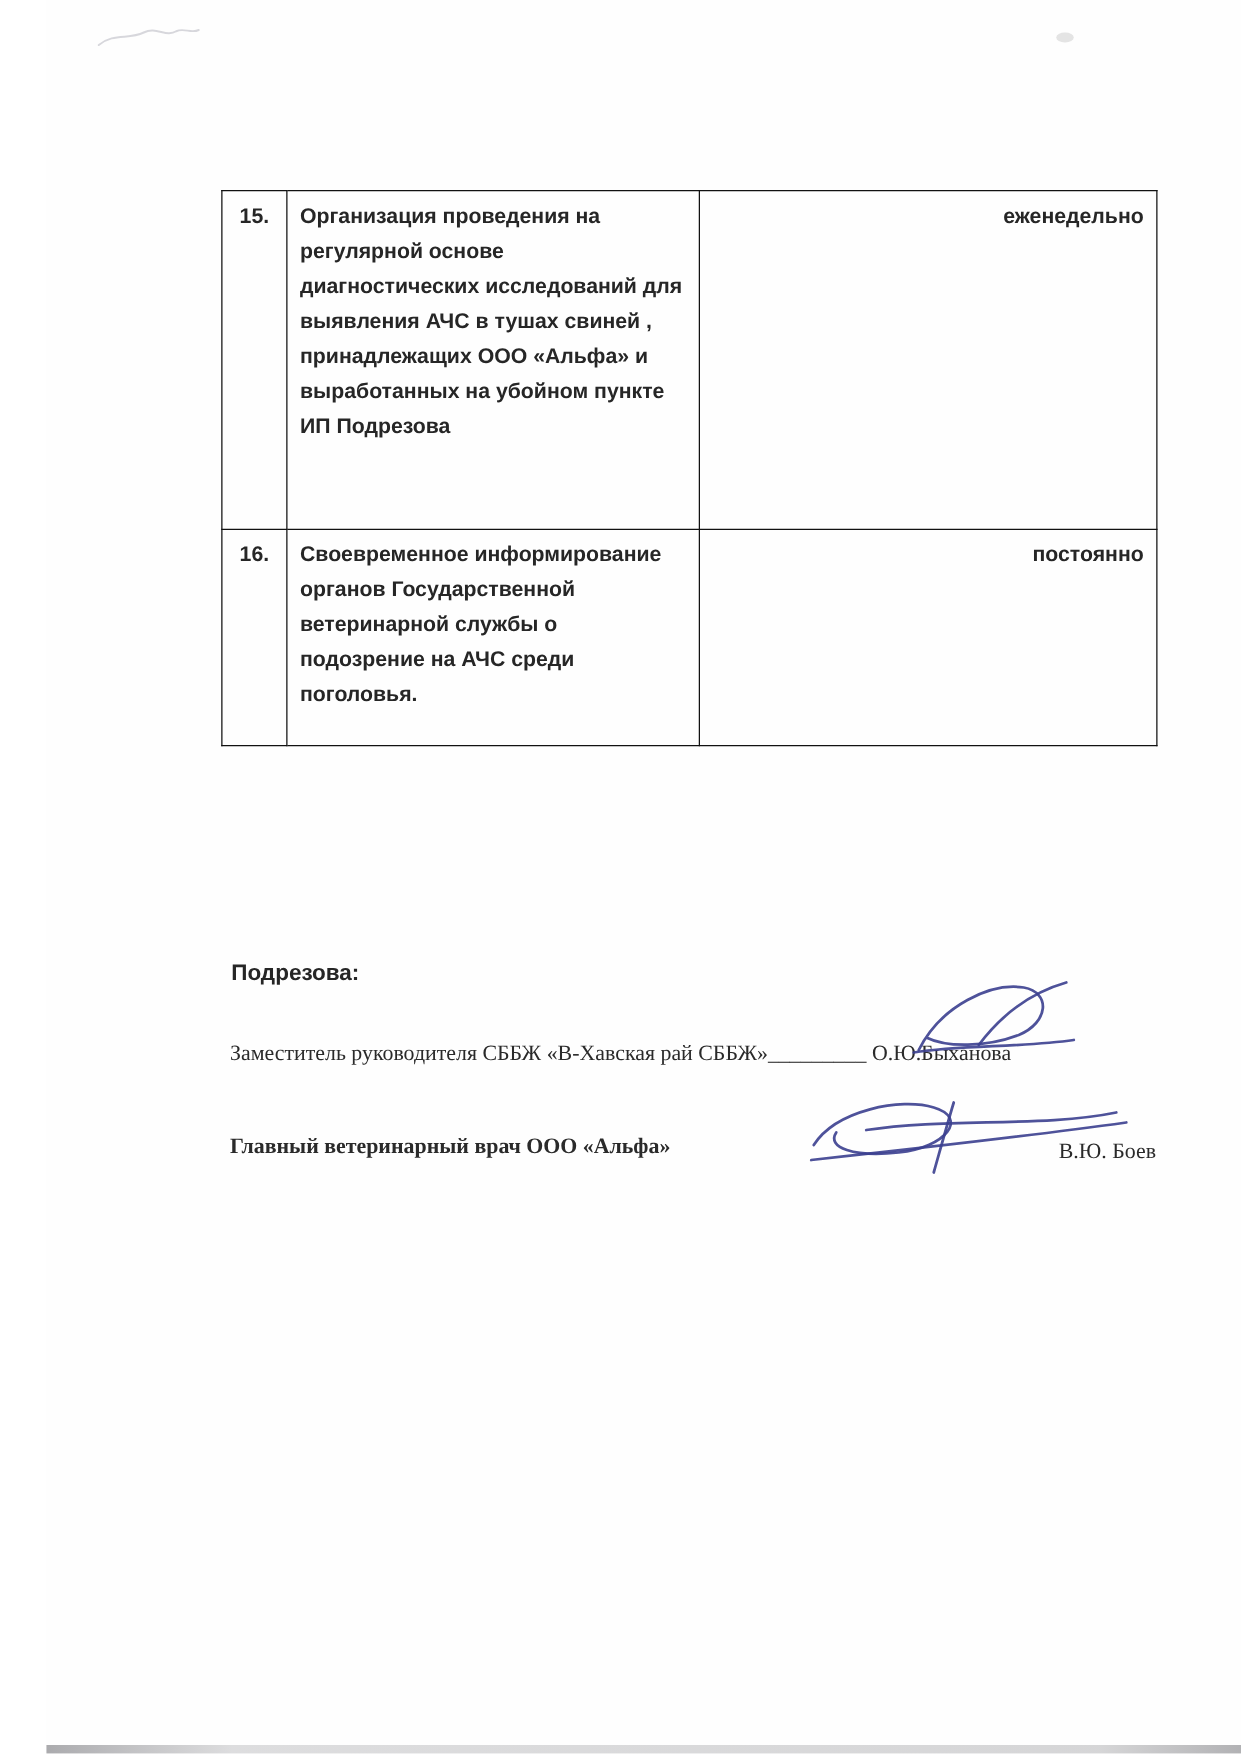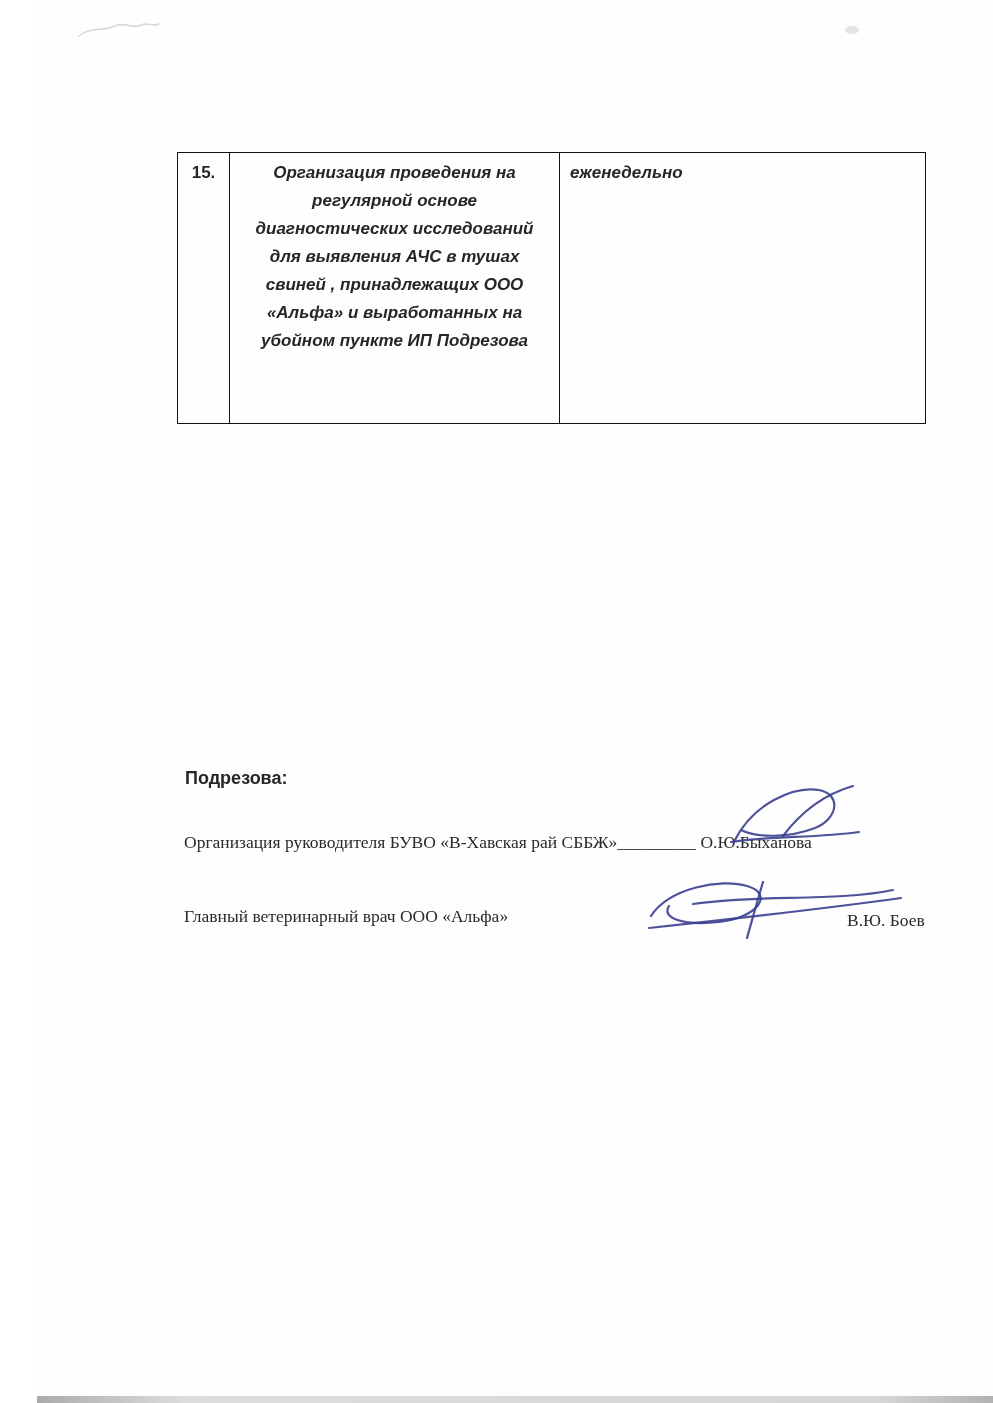--- a/index.html
+++ b/index.html
@@ -64,29 +64,27 @@
   }
   .col-num   { width: 52px; }
   .col-task  { width: 330px; }
   .col-freq  { width: 366px; }
 
   .cell-num {
     text-align: center;
     padding-top: 8px;
   }
   .cell-task {
-    text-align: center;
+    text-align: left;
     padding-right: 14px;
     padding-top: 8px;
-    font-style: italic;
   }
   .cell-freq {
-    text-align: left;
+    text-align: right;
     vertical-align: middle;
-    font-style: italic;
   }
   .row-15 td { height: 258px; }
   .row-16 td { height: 160px; }
 
   
   .composed-label {
     position: absolute;
     left: 148px;
     top: 768px;
     font-weight: bold;
@@ -103,20 +101,21 @@
     white-space: nowrap;
   }
   .sig-line-2-title {
     position: absolute;
     left: 147px;
     top: 906px;
     font-family: "Liberation Serif", serif;
     font-size: 17.5px;
     color: #2a2a2a;
     white-space: nowrap;
+    font-weight: bold;
   }
   .sig-line-2-name {
     position: absolute;
     left: 810px;
     top: 910px;
     font-family: "Liberation Serif", serif;
     font-size: 17.5px;
     color: #2a2a2a;
     white-space: nowrap;
     text-align: center;
@@ -160,26 +159,31 @@
       <col class="col-num">
         <col class="col-task">
         <col class="col-freq">
     </colgroup>
     <tbody>
       <tr class="row-15">
         <td class="cell-num">15.</td>
         <td class="cell-task">Организация  проведения на регулярной основе диагностических исследований для выявления АЧС в тушах свиней , принадлежащих ООО «Альфа» и  выработанных на убойном пункте ИП Подрезова</td>
         <td class="cell-freq">еженедельно</td>
       </tr>
+      <tr class="row-16">
+        <td class="cell-num">16.</td>
+        <td class="cell-task">Своевременное информирование  органов Государственной ветеринарной службы о подозрение на АЧС среди поголовья.</td>
+        <td class="cell-freq">постоянно</td>
+      </tr>
     </tbody>
   </table>
 
   <div class="composed-label">Подрезова:</div>
 
-  <div class="sig-line-1"><span>Организация руководителя БУВО «В-Хавская рай СББЖ»</span><span>_________</span><span> </span><span>О.Ю.Быханова</span></div>
+  <div class="sig-line-1"><span>Заместитель руководителя СББЖ «В-Хавская рай СББЖ»</span><span>_________</span><span> </span><span>О.Ю.Быханова</span></div>
 
   <svg class="signature-1" width="140" height="72">
     <path class="ink" d="M10,58 C28,22 68,4 94,8 C116,12 114,36 90,46 C64,56 32,56 16,48"></path>
     <path class="ink" d="M58,54 C76,30 100,12 128,4"></path>
     <path class="ink" d="M6,60 C44,54 92,56 134,50"></path>
   </svg>
 
   <div class="sig-line-2-title">Главный ветеринарный врач ООО   «Альфа»</div>
   <div class="sig-line-2-name">В.Ю. Боев</div>
 

